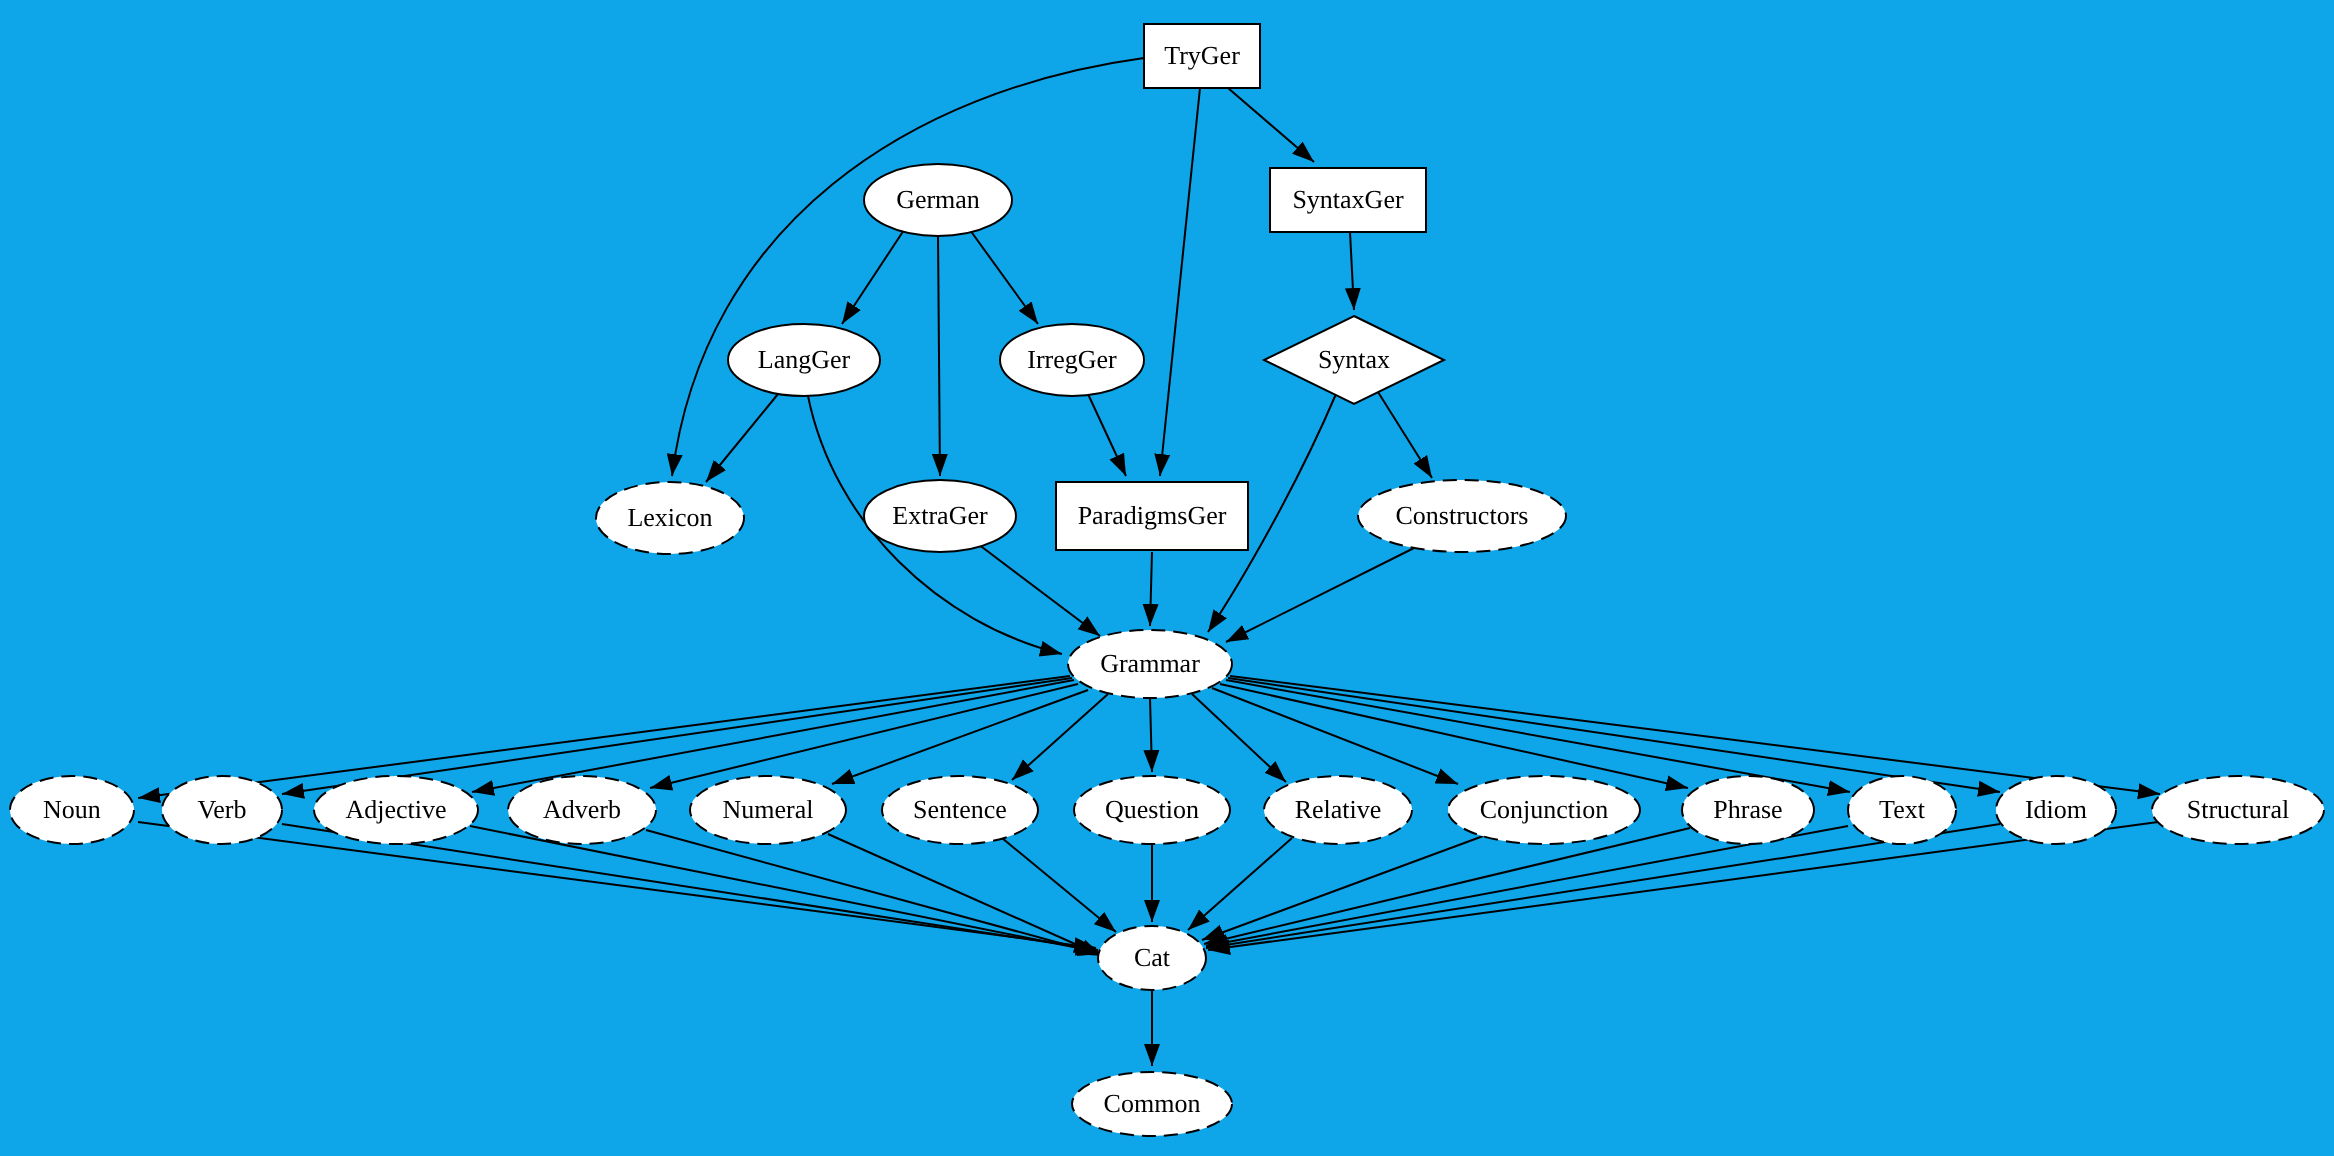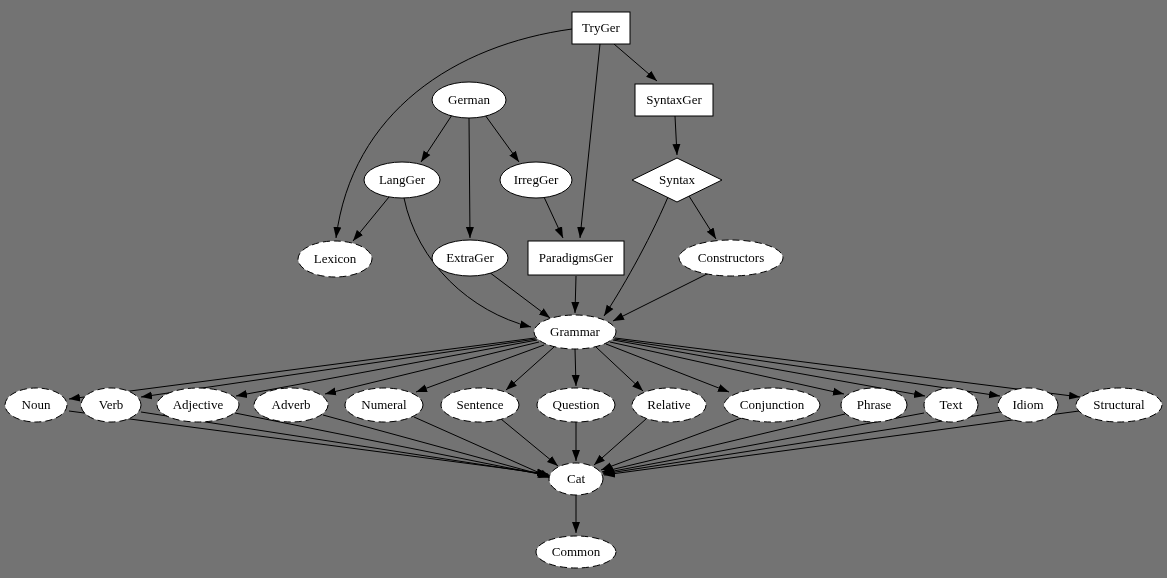--- a/index.html
+++ b/index.html
@@ -1,16 +1,16 @@
 <!DOCTYPE html>
 <html><head>
 <meta charset="utf-8">
 <style>
   html, body { margin: 0; padding: 0; background: #ffffff; }
-  .canvas { width: 1167px; height: 578px; position: relative; background: #737373; }
+  .canvas { width: 1167px; height: 578px; position: relative; background: #0ea5e9; }
   svg text {
     font-family: "Liberation Serif", "DejaVu Serif", serif;
     font-size: 13px;
     text-anchor: middle;
     fill: #000000;
   }
   .shape { fill: #ffffff; stroke: #000000; stroke-width: 1; }
   .dashed { stroke-dasharray: 7 4; }
   .edge { fill: none; stroke: #000000; stroke-width: 1; }
 </style>

